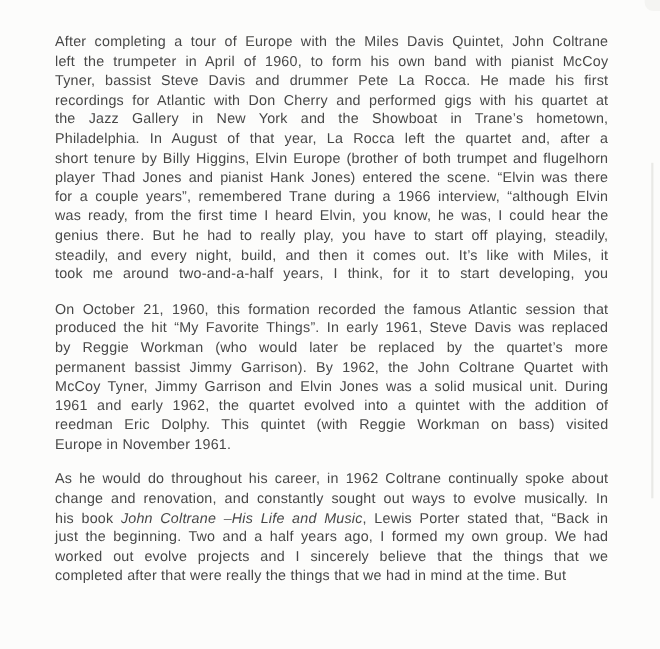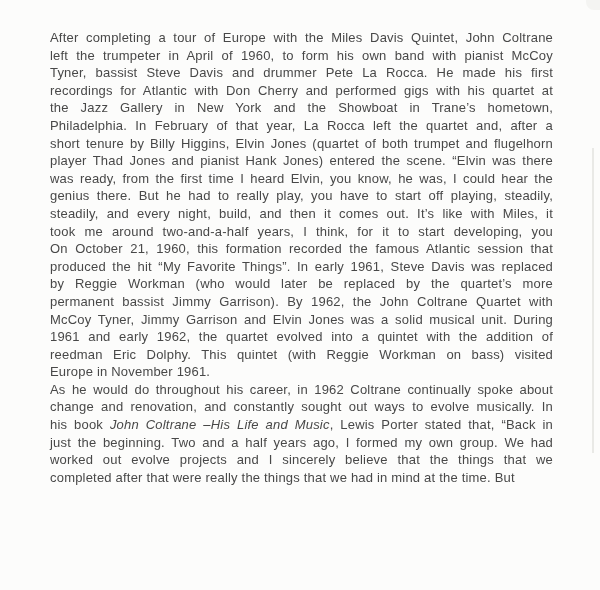--- a/index.html
+++ b/index.html
@@ -14,21 +14,21 @@
   .text-column {
     position: absolute;
     left: 50px;
     top: 29px;
     width: 503px;
     color: var(--fg, #484848);
     font-size: 13px;
     letter-spacing: 0.2px;
     line-height: 17.6px;
   }
-  .paragraph + .paragraph { }
+  .paragraph + .paragraph { margin-top: 14px; }
   .line {
     text-align: justify;
     text-align-last: justify;
     white-space: normal;
   }
   .line.last { text-align-last: left; }
   .line i { font-style: italic; }
   .scan-artifact-line {
     position: absolute;
     left: 592px;
@@ -50,23 +50,24 @@
 </head>
 <body>
 
 <div class="text-column">
     <div class="paragraph">
       <div class="line">After completing a tour of Europe with the Miles Davis Quintet, John Coltrane</div>
       <div class="line">left the trumpeter in April of 1960, to form his own band with pianist McCoy</div>
       <div class="line">Tyner, bassist Steve Davis and drummer Pete La Rocca. He made his first</div>
       <div class="line">recordings for Atlantic with Don Cherry and performed gigs with his quartet at</div>
       <div class="line">the Jazz Gallery in New York and the Showboat in Trane’s hometown,</div>
-      <div class="line">Philadelphia. In February of that year, La Rocca left the quartet and, after a</div>
-      <div class="line">short tenure by Billy Higgins, Elvin Jones (quartet of both trumpet and flugelhorn</div>
+      <div class="line">Philadelphia. In August of that year, La Rocca left the quartet and, after a</div>
+      <div class="line">short tenure by Billy Higgins, Elvin Europe (brother of both trumpet and flugelhorn</div>
       <div class="line">player Thad Jones and pianist Hank Jones) entered the scene. “Elvin was there</div>
+      <div class="line">for a couple years”, remembered Trane during a 1966 interview, “although Elvin</div>
       <div class="line">was ready, from the first time I heard Elvin, you know, he was, I could hear the</div>
       <div class="line">genius there. But he had to really play, you have to start off playing, steadily,</div>
       <div class="line">steadily, and every night, build, and then it comes out. It’s like with Miles, it</div>
       <div class="line">took me around two-and-a-half years, I think, for it to start developing, you</div>
     </div>
     <div class="paragraph">
       <div class="line">On October 21, 1960, this formation recorded the famous Atlantic session that</div>
       <div class="line">produced the hit “My Favorite Things”.  In early 1961, Steve Davis was replaced</div>
       <div class="line">by Reggie Workman (who would later be replaced by the quartet’s more</div>
       <div class="line">permanent bassist Jimmy Garrison). By 1962, the John Coltrane Quartet with</div>

